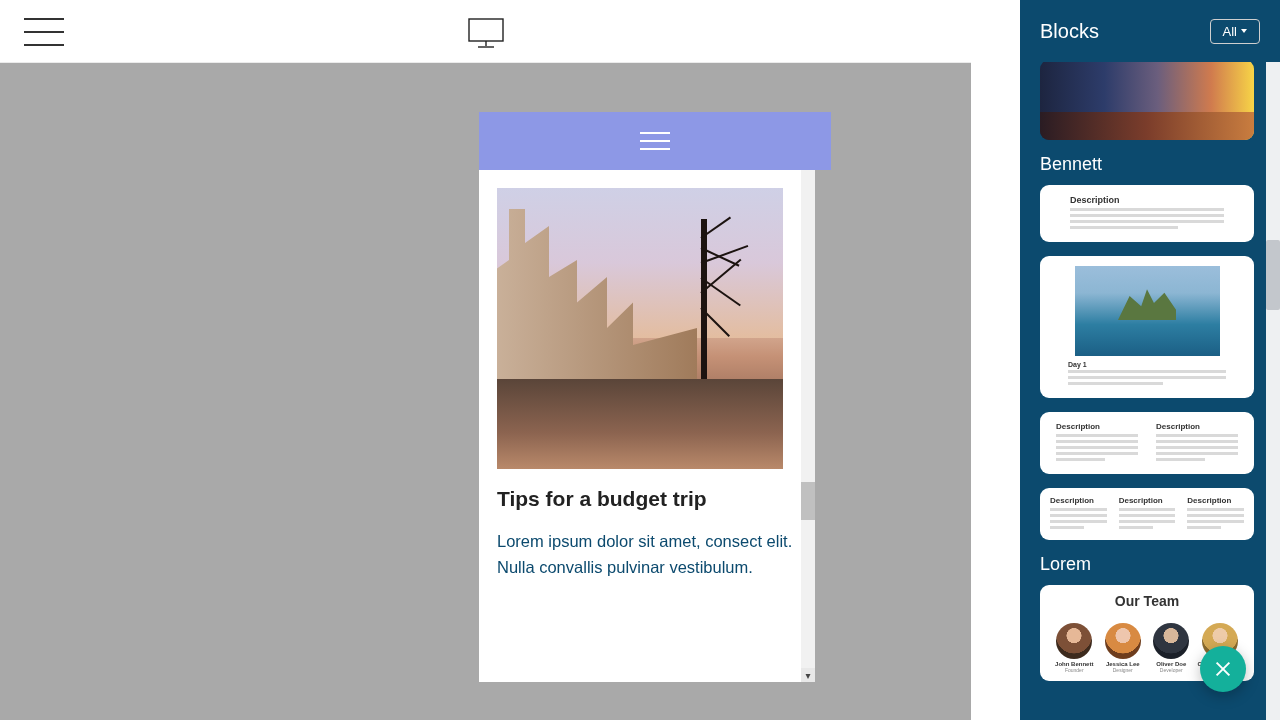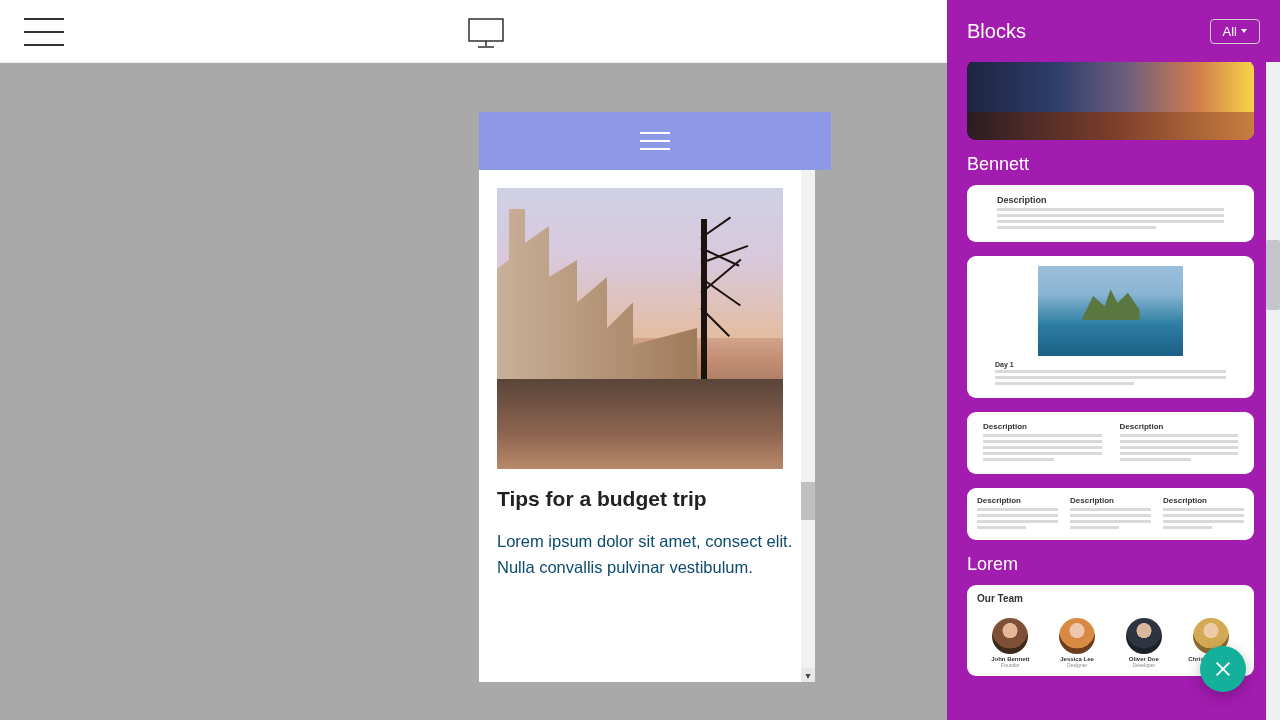--- a/index.html
+++ b/index.html
@@ -63,22 +63,22 @@
     background:linear-gradient(180deg,#5a4539,#8c6450 60%,#b9896a);
     filter:blur(.3px);
   }
   .card-title { font-weight:700; font-size:21px; margin-top:18px; margin-bottom:18px; color:#222; }
   .card-text { font-size:16.5px; line-height:1.55; color:#0c4a6e; }
   .read-more { margin-top:22px; padding-left:24px; font-size:14px; color:#6b6b6b; display:flex; align-items:center; gap:8px;}
   .read-more .chev { width:10px; height:10px; border-right:2px solid #bbb; border-top:2px solid #bbb; transform:rotate(45deg);}
 
   
   .sidebar {
-    position:absolute; right:0; top:0; width:333px; height:720px;
-    background:#a21caf; color:#fff;
+    position:absolute; right:0; top:0; width:260px; height:720px;
+    background:#0c4a6e; color:#fff;
   }
   .sb-header { display:flex; align-items:center; justify-content:space-between; height:62px; padding:0 20px;}
   .sb-title { font-size:20px; font-weight:500; }
   .sb-filter { border:1px solid #cfcfcf; border-radius:4px; padding:4px 12px; font-size:13px; color:#fff; display:flex; align-items:center; gap:4px; cursor:pointer;}
   .sb-filter .caret { width:0;height:0;border-left:3px solid transparent;border-right:3px solid transparent;border-top:4px solid #fff;}
   .sb-scroll { position:absolute; left:20px; right:26px; top:62px; bottom:10px; overflow:hidden; }
   
   .sb-sbtrack { position:absolute; right:0; top:62px; bottom:0; width:14px; background:#eef0f2;}
   .sb-sbthumb { position:absolute; right:0; top:240px; width:14px; height:70px; background:#c3c7cc; border-radius:2px;}
   .sb-sbtrack::before{ content:""; position:absolute; top:0; left:0; right:0; height:14px; background:#eef0f2;}
@@ -101,21 +101,21 @@
     clip-path:polygon(0 100%,20% 30%,40% 60%,50% 10%,62% 50%,80% 20%,100% 70%,100% 100%);
   }
   .block-imgdesc .cap { font-size:7px; font-weight:700; margin:5px 0 2px 0;}
   .block-imgdesc .line { height:3px; background:#d9d9d9; margin-bottom:3px;}
   .cols2 { display:flex; gap:18px; padding:10px 16px;}
   .cols2 .col, .cols3 .col { flex:1; }
   .cols2 h4, .cols3 h4 { font-size:8px; font-weight:700; margin-bottom:3px;}
   .cols2 .line, .cols3 .line { height:3px; background:#d9d9d9; margin-bottom:3px;}
   .cols3 { display:flex; gap:12px; padding:8px 10px;}
   .block-team { padding:8px 10px;}
-  .block-team .tt { text-align:left; font-size:10px; font-weight:700; margin-bottom:14px;}
+  .block-team .tt { text-align:center; font-size:14px; font-weight:700; margin-bottom:14px;}
   .team-row { display:flex; justify-content:space-around;}
   .member { display:flex; flex-direction:column; align-items:center; width:46px;}
   .member .a { width:36px; height:36px; border-radius:50%; }
   .member .n { font-size:6px; font-weight:700; margin-top:2px; white-space:nowrap;}
   .member .r { font-size:5px; color:#888; white-space:nowrap;}
   .av1{background:radial-gradient(circle at 50% 35%,#e6b897 25%,#7d5037 26% 60%,#3d2a1d 61%);}
   .av2{background:radial-gradient(circle at 50% 35%,#eec6ad 25%,#d88a42 26% 60%,#6e3d1d 61%);}
   .av3{background:radial-gradient(circle at 50% 35%,#d8b79a 25%,#2f3540 26% 60%,#1b2029 61%);}
   .av4{background:radial-gradient(circle at 50% 35%,#eecba8 25%,#d4a954 26% 60%,#8a6a2e 61%);}
 

